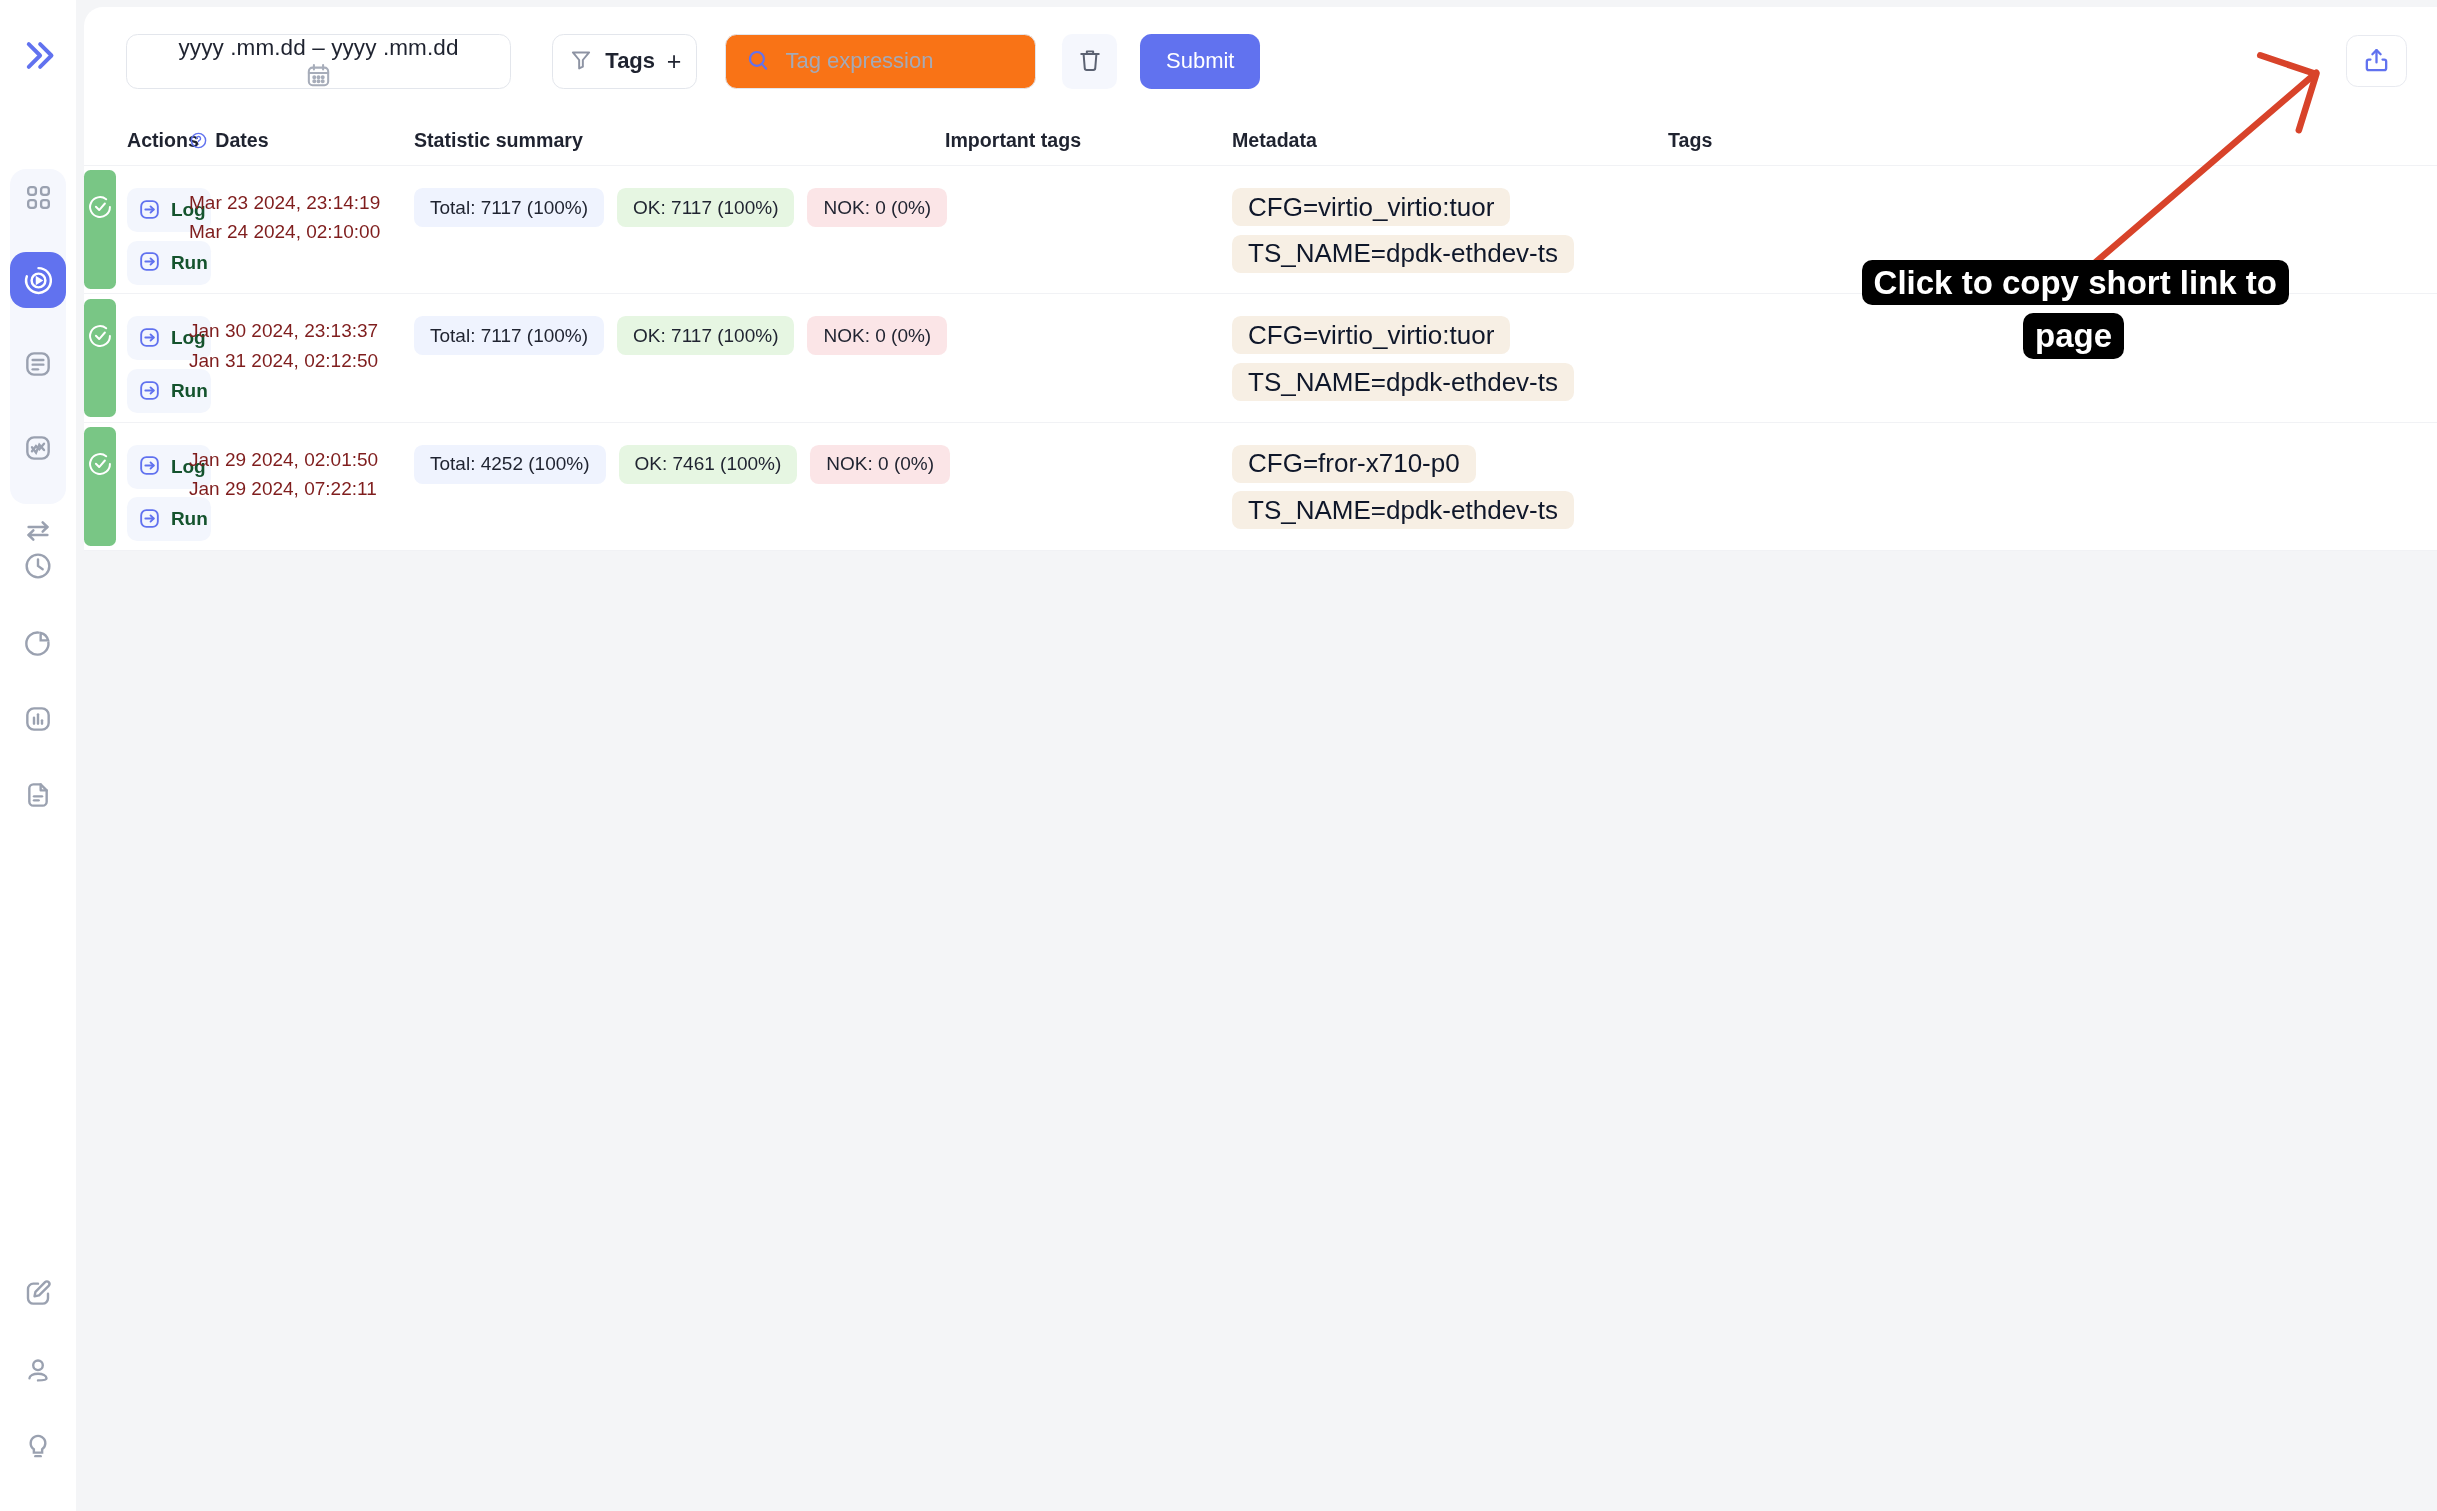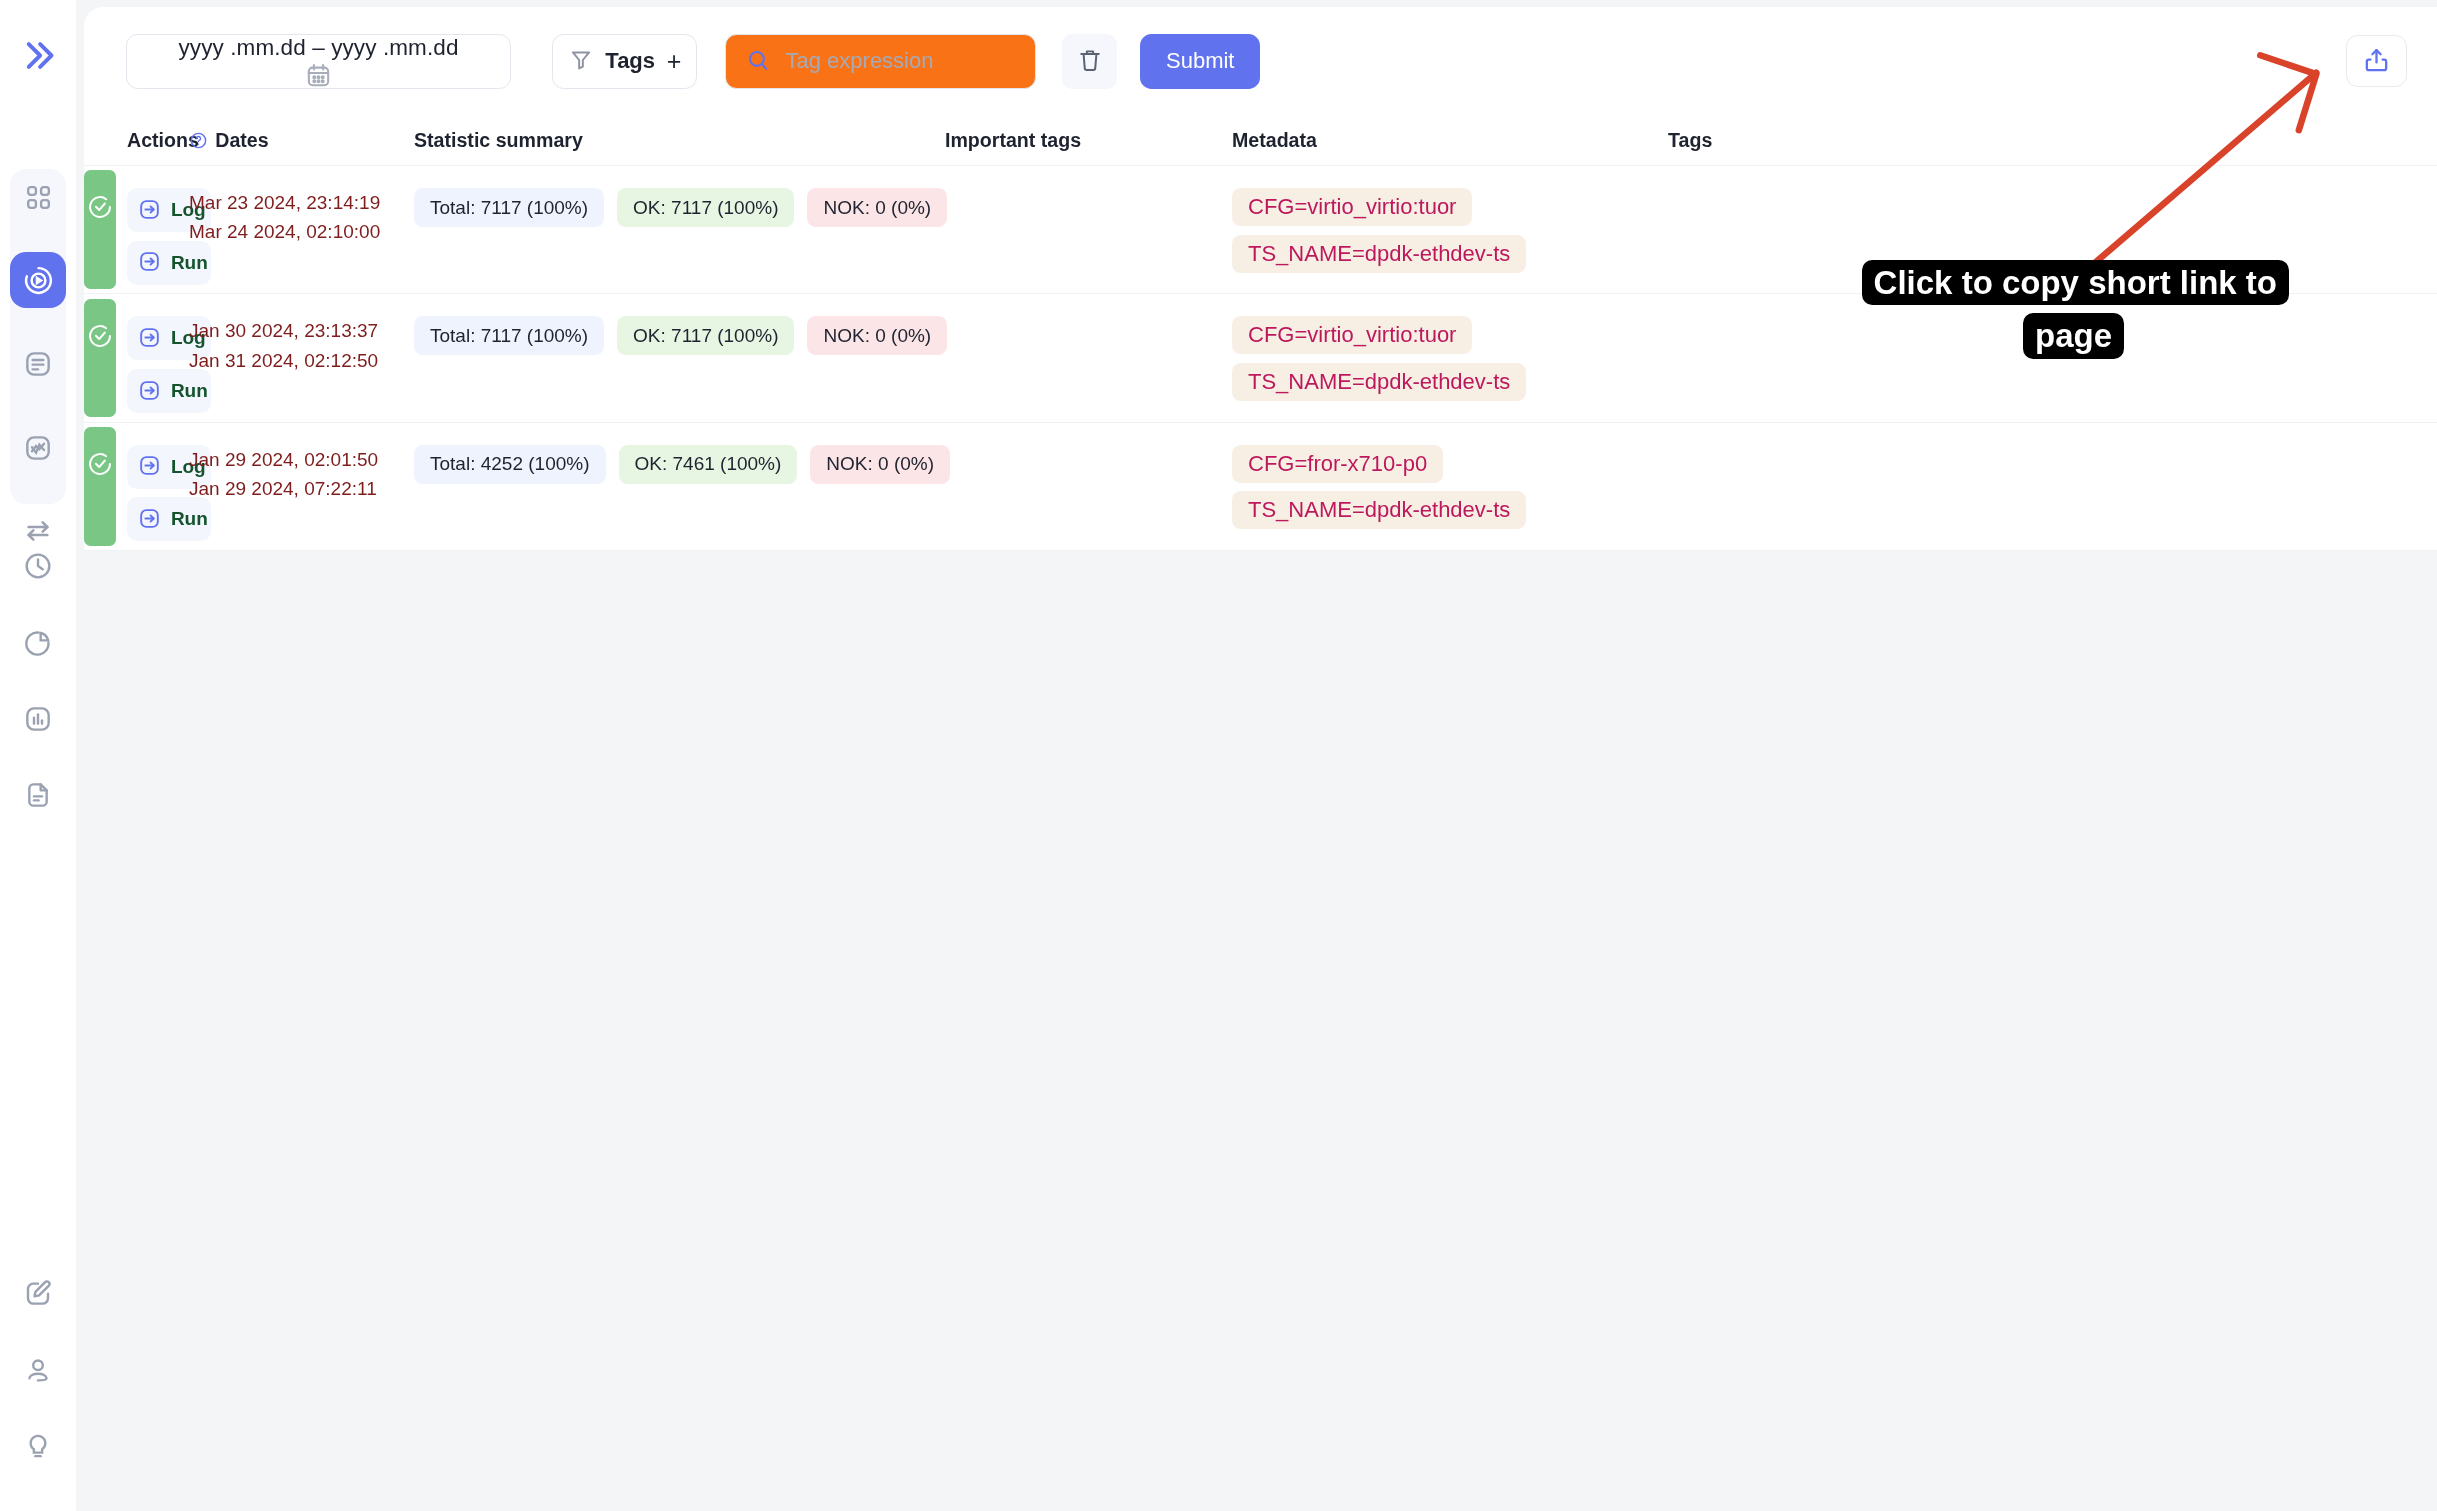--- a/index.html
+++ b/index.html
@@ -191,21 +191,21 @@
   .chip.total { background: #eff3fe; }
   .chip.ok    { background: #e6f6e2; }
   .chip.nok   { background: #fbe5e7; }
 
   .cell-imptags { width: 287px; }
   .cell-meta { width: 436px; }
   .meta-chip {
     display: inline-flex; align-items: center;
     height: 38px; padding: 0 16px;
     background: #f7efe4; border-radius: 8.7px;
-    font-size: 22px; color: #be185d;
+    font-size: 26px; color: #0f172a;
     margin-bottom: 8.7px; white-space: nowrap;
   }
   .cell-tags { flex: 1; }
 
   
   .annot-arrow { position: absolute; left: 0; top: 0; pointer-events: none; }
   .callout {
     position: absolute; left: 1862px; top: 256px;
     width: 423px;
     text-align: center;

